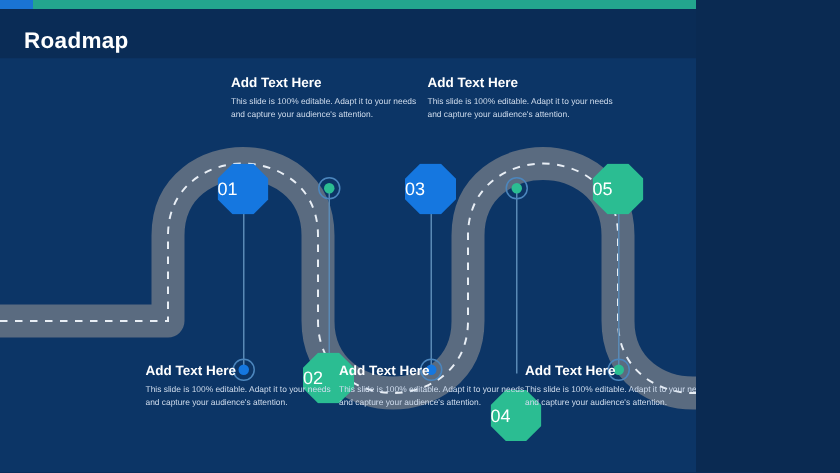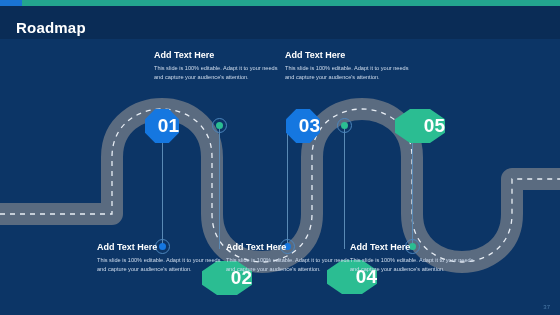--- a/index.html
+++ b/index.html
@@ -2,21 +2,21 @@
 <html><head>
 <meta charset="utf-8">
 <style>
   html, body {
     margin: 0;
     padding: 0;
     background: #0a2a52;
   }
   #slide {
     position: relative;
-    width: 560px;
+    width: 464px;
     height: 315px;
     background: #0c3566;
     overflow: hidden;
     font-family: "Liberation Sans", sans-serif;
   }
 
   
   #topbar {
     position: absolute;
     left: 0; top: 0;
@@ -56,30 +56,30 @@
     left: 0; top: 0;
     width: 560px; height: 276px;
   }
 
   
   .octa {
     position: absolute;
     width: 34px; height: 34px;
     display: flex;
     align-items: center;
-    justify-content: flex-end;
+    justify-content: flex-start;
     -webkit-clip-path: polygon(30% 0%, 70% 0%, 100% 30%, 100% 70%, 70% 100%, 30% 100%, 0% 70%, 0% 30%);
     clip-path: polygon(30% 0%, 70% 0%, 100% 30%, 100% 70%, 70% 100%, 30% 100%, 0% 70%, 0% 30%);
-    font-size: 19px;
-    font-weight: bold;
+    font-size: 12px;
+    font-weight: normal;
     color: #ffffff;
     z-index: 6;
   }
   .octa.blue { background: #1577e0; }
-  .octa.green { background: #2bbd92; padding-left: 16px; }
+  .octa.green { background: #2bbd92; }
 
   
   .dot {
     position: absolute;
     width: 15px; height: 15px;
     border-radius: 50%;
     border: 1px solid #4c86bd;
     box-sizing: border-box;
     z-index: 6;
   }
@@ -155,24 +155,24 @@
 
     <div class="conn" style="left:162px; top:86px; height:122px;"></div>
     <div class="conn" style="left:219px; top:86px; height:124px;"></div>
     <div class="conn" style="left:287px; top:86px; height:122px;"></div>
     <div class="conn" style="left:344px; top:86px; height:124px;"></div>
     <div class="conn" style="left:412px; top:86px; height:122px;"></div>
 
     <div class="octa blue" style="left:145px; top:70px;">
       <span>01</span>
     </div>
-    <div class="octa green" style="left:202px; top:196px;margin-top:26px;">
+    <div class="octa green" style="left:202px; top:196px;">
       <span>02</span>
     </div>
-    <div class="octa blue" style="left:286px; top:70px;">
+    <div class="octa blue" style="left:270px; top:70px;">
       <span>03</span>
     </div>
     <div class="octa green" style="left:327px; top:196px;margin-top:25px;">
       <span>04</span>
     </div>
     <div class="octa green" style="left:395px; top:70px;">
       <span>05</span>
     </div>
 
     <div class="dot blue" style="left:155px; top:200px;"></div>

